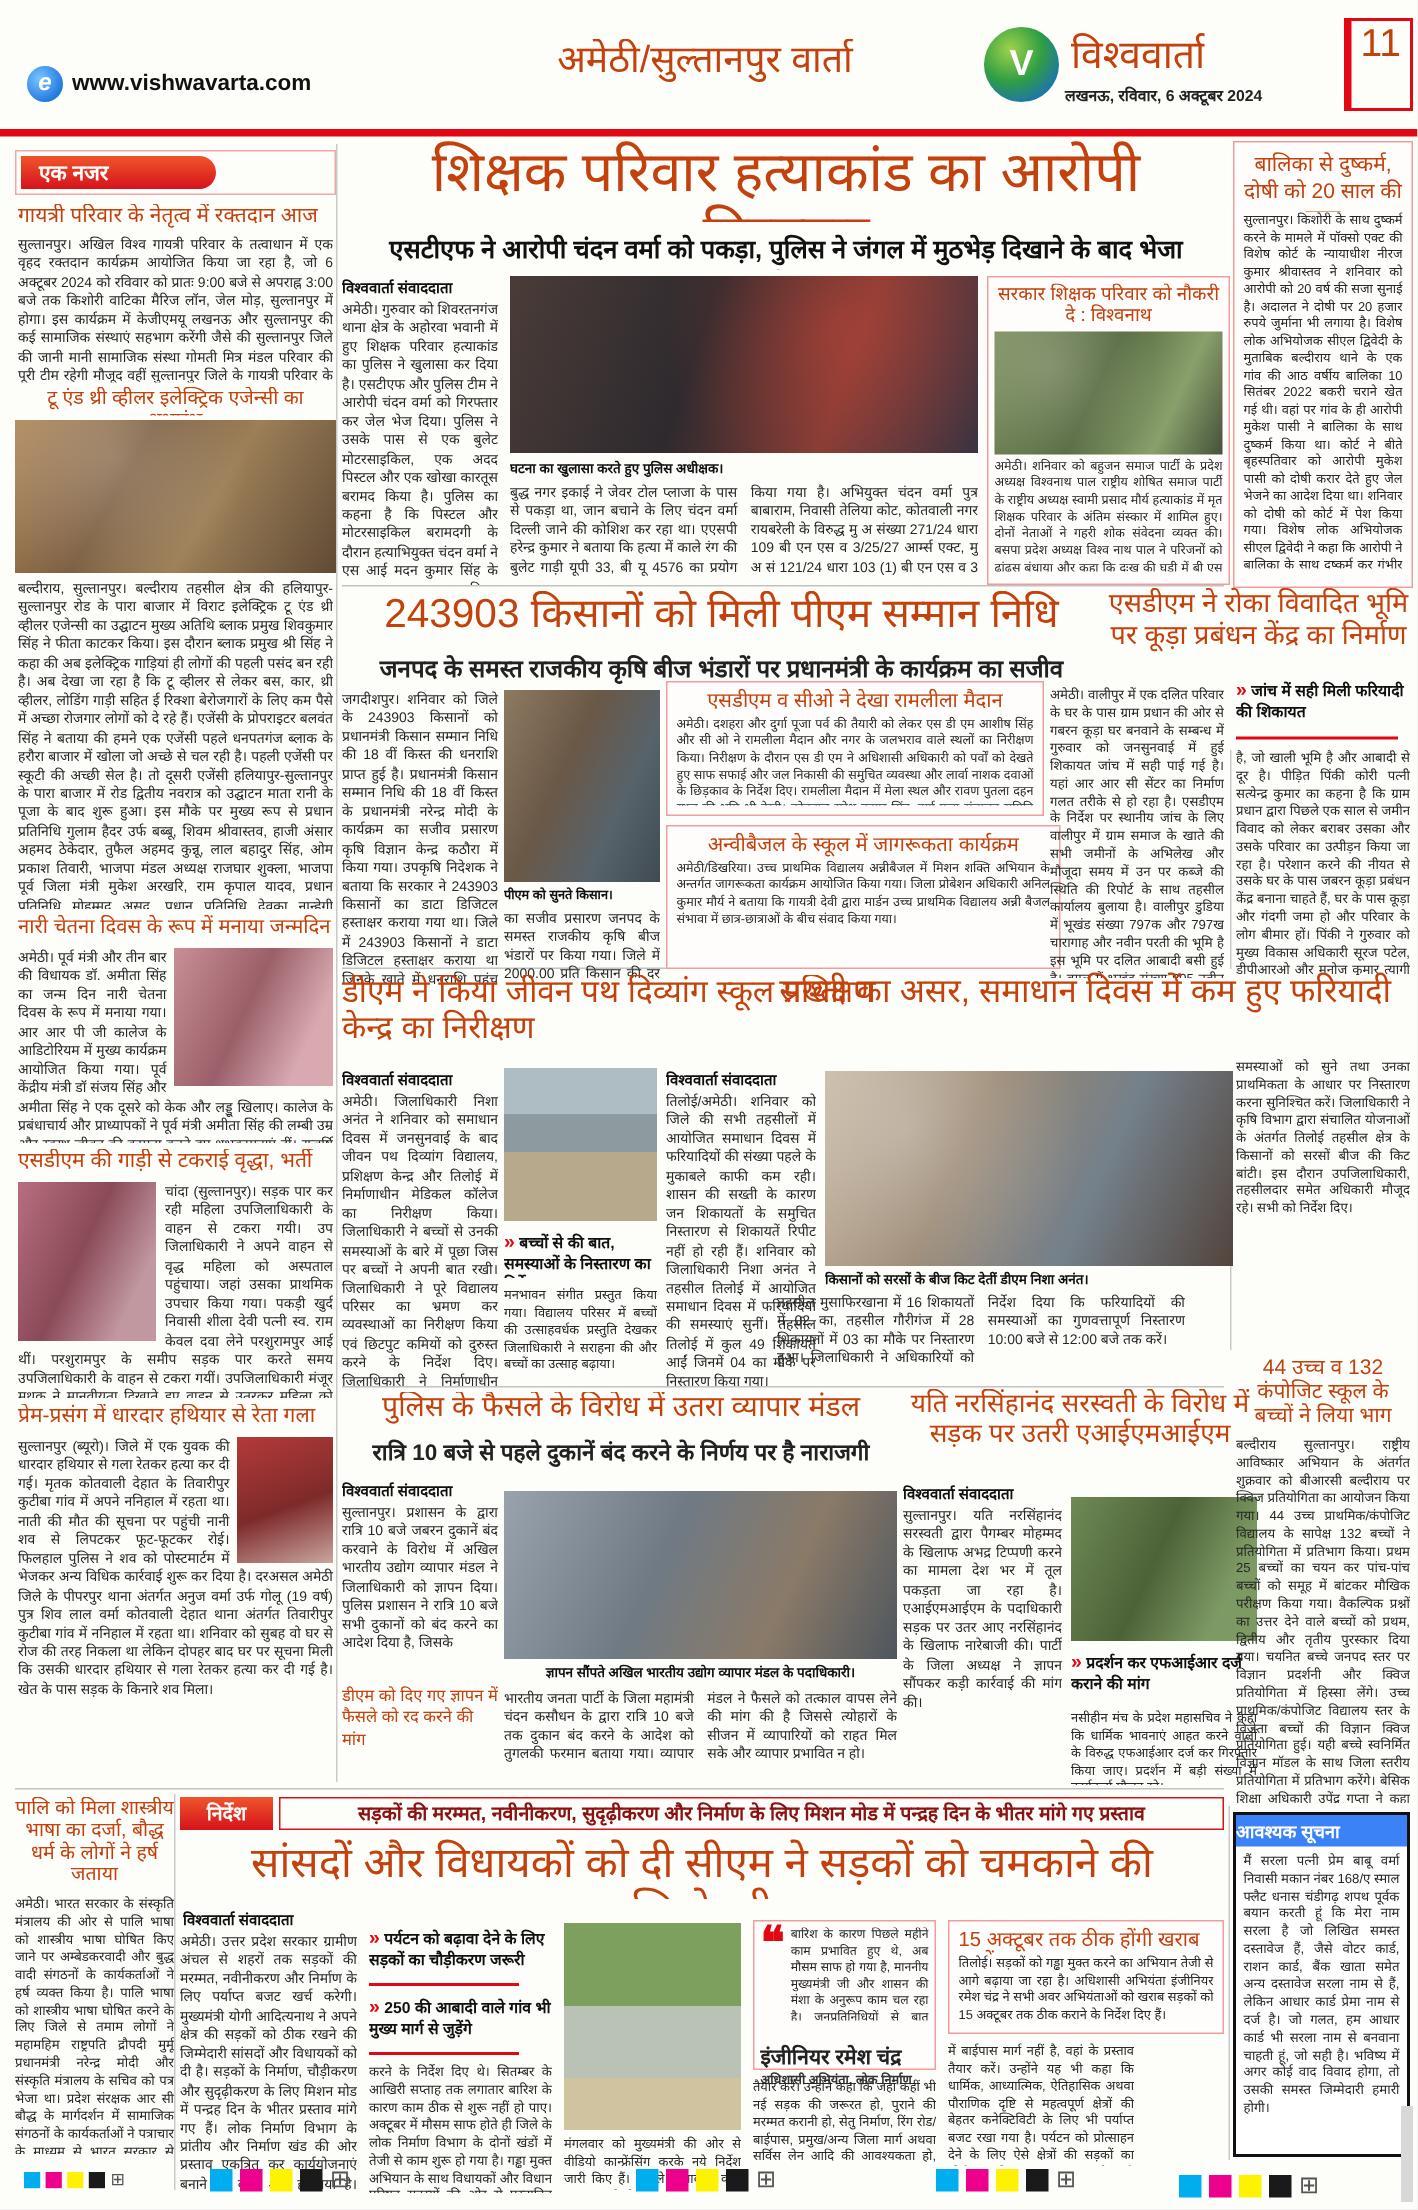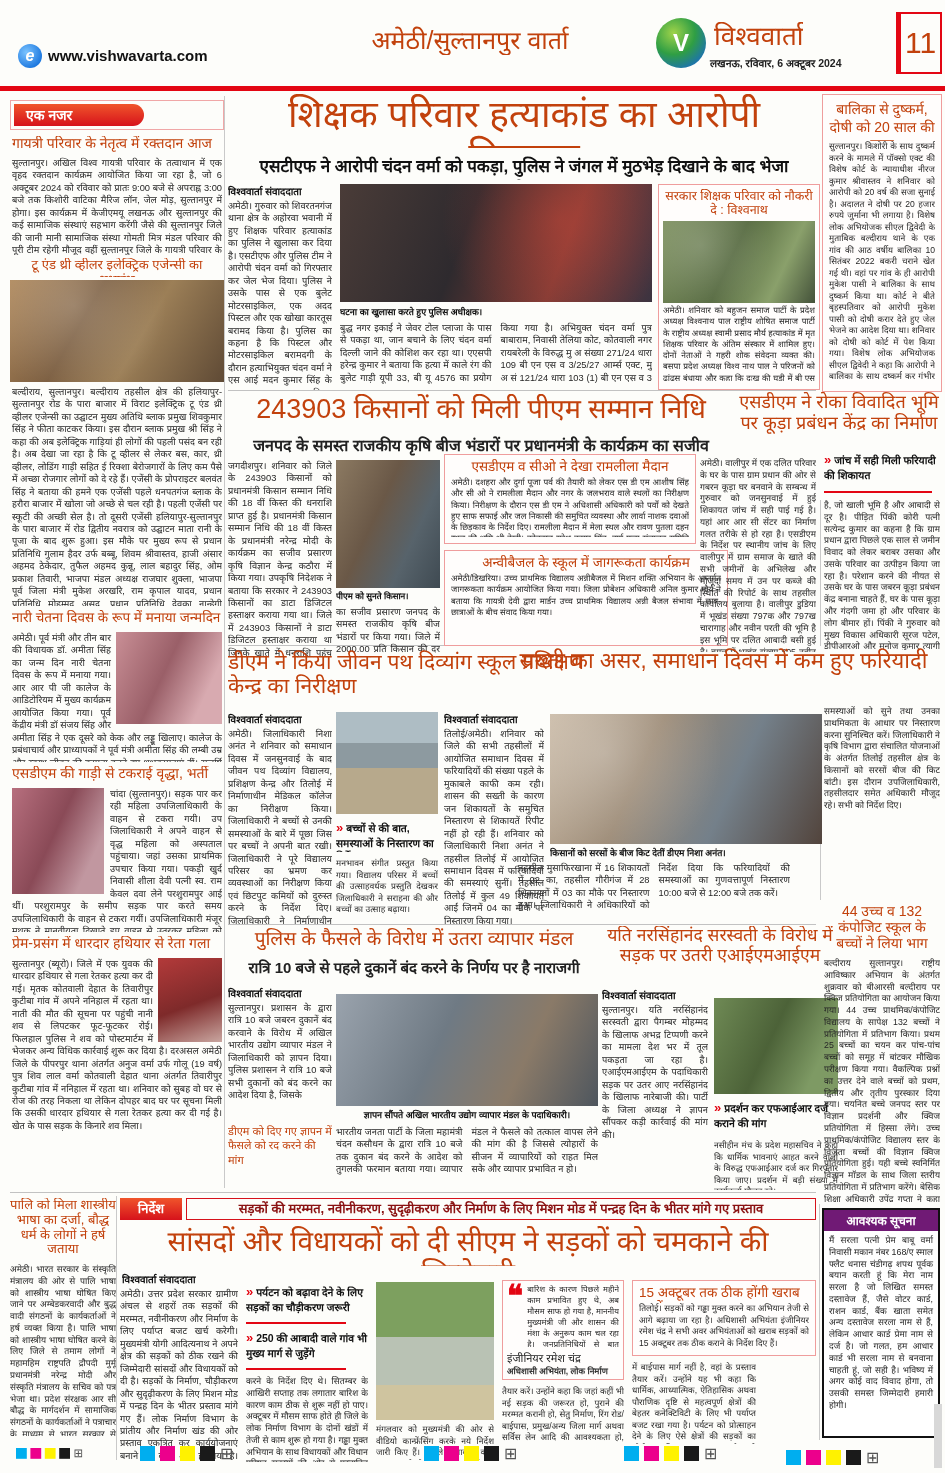--- a/index.html
+++ b/index.html
@@ -34,39 +34,39 @@
   .ph-portrait{background:linear-gradient(160deg,#b33a3a,#7e2a2a 55%,#c9a6a0);}
   .mastlogo{border-radius:50%;background:radial-gradient(circle at 35% 30%,#9fd34a,#2f9e44 45%,#1b6fb8 82%);
             color:#fff;font-weight:800;display:flex;align-items:center;justify-content:center;}
   .globe{border-radius:50%;background:radial-gradient(circle at 35% 35%,#7cc4ff,#1f7ae0 72%);color:#fff;
          font-weight:800;font-style:italic;display:flex;align-items:center;justify-content:center;}
   .sq{display:inline-block;width:15px;height:15px;margin-right:5px;}
   .c{background:#00AEEF}.m{background:#EC008C}.y{background:#FFF200}.k{background:#1A1A1A}
   .regsym{font-size:16px;color:#555;vertical-align:top;line-height:15px;}
   .small{transform:scale(.72);transform-origin:left top;}
   .qmark{color:#e30613;font-size:30px;line-height:22px;float:left;margin-right:4px;font-weight:800;}
-  .qname{font-weight:400;font-size:11px;margin-top:3px;}
+  .qname{font-weight:700;font-size:14px;margin-top:14px;}
   .qrole{font-weight:700;font-size:8.5px;color:#333;}
-  .noticebar{background:#701a75;color:#fff;font-weight:800;font-size:12px;text-align:center;padding:2px 0;}
+  .noticebar{background:#3b82f6;color:#fff;font-weight:800;font-size:12px;text-align:left;padding:2px 0;}
 </style>
 </head>
 <body>
 
 <div id="page">
 
   <div class="abs globe" style="left:18px;top:44px;width:24px;height:24px;font-size:16px;">e</div>
   <div class="abs" style="left:48px;top:47px;font-size:15px;font-weight:800;color:#111;">www.vishwavarta.com</div>
   <div class="abs hl ctr" style="left:290px;top:26px;width:360px;font-size:25px;">अमेठी/सुल्तानपुर वार्ता</div>
   <div class="abs mastlogo" style="left:656px;top:18px;width:50px;height:50px;font-size:24px;">
       <span>V</span>
     </div>
   <div class="abs hl" style="left:714px;top:22px;font-size:26px;">विश्ववार्ता</div>
   <div class="abs" style="left:710px;top:56px;font-size:10.5px;font-weight:700;color:#222;">लखनऊ,  रविवार, 6 अक्टूबर 2024</div>
   <div class="abs" style="left:896px;top:12px;width:46px;height:62px;border:2px solid #e30613;border-left-width:5px;">
-    <div class="hl ctr" style="font-size:30px;margin-top:12px;">11</div>
+    <div class="hl ctr" style="font-size:26px;">11</div>
   </div>
   <div class="abs redrule" style="left:0;top:86px;width:945px;height:5px;"></div>
 
   <div class="vline" style="left:224px;top:96px;height:1092px;"></div>
   <div class="vline" style="left:820px;top:500px;height:146px;"></div>
   <div class="vline" style="left:820px;top:728px;height:172px;"></div>
   <div class="vline" style="left:116px;top:1196px;height:264px;"></div>
   <div class="vline" style="left:819px;top:1204px;height:236px;"></div>
   <div class="hline" style="left:228px;top:390px;width:588px;"></div>
   <div class="hline" style="left:228px;top:645px;width:270px;"></div>
@@ -126,21 +126,21 @@
   <div class="abs hl ctr" style="left:228px;top:394px;width:506px;height:36px;font-size:27px;">243903 किसानों को मिली पीएम सम्मान निधि</div>
   <div class="abs ctr" style="left:230px;top:434px;width:502px;height:22px;font-size:16px;font-weight:700;overflow:hidden;">जनपद के समस्त राजकीय कृषि बीज भंडारों पर प्रधानमंत्री के कार्यक्रम का सजीव प्रसारण</div>
   <div class="abs body" style="left:228px;top:460px;width:104px;height:196px;">जगदीशपुर। शनिवार को जिले के 243903 किसानों को प्रधानमंत्री किसान सम्मान निधि की 18 वीं किस्त की धनराशि प्राप्त हुई है। प्रधानमंत्री किसान सम्मान निधि की 18 वीं किस्त के प्रधानमंत्री नरेन्द्र मोदी के कार्यक्रम का सजीव प्रसारण कृषि विज्ञान केन्द्र कठौरा में किया गया। उपकृषि निदेशक ने बताया कि सरकार ने 243903 किसानों का डाटा डिजिटल हस्ताक्षर कराया गया था। जिले में 243903 किसानों ने डाटा डिजिटल हस्ताक्षर कराया था जिनके खाते में धनराशि पहुंच गई।</div>
   <div class="photo ph-kisan" style="left:336px;top:460px;width:104px;height:128px;"></div>
   <div class="abs caption" style="left:336px;top:590px;width:104px;height:12px;font-size:8.5px;">पीएम को सुनते किसान।</div>
   <div class="abs body" style="left:336px;top:606px;width:104px;height:50px;">का सजीव प्रसारण जनपद के समस्त राजकीय कृषि बीज भंडारों पर किया गया। जिले में 2000.00 प्रति किसान की दर से 18 वीं किस्त किसानों के खाते में भेजी गई। किसानों ने 18 वीं किस्त पाकर खुशी जताई और कार्यक्रम का सराहना की।</div>
   <div class="abs pinkbox" style="left:444px;top:454px;width:252px;height:90px;padding:4px 6px;">
     <div class="hl ctr" style="font-size:13.5px;height:18px;">एसडीएम व सीओ ने देखा रामलीला मैदान</div>
     <div class="body" style="font-size:8.4px;height:60px;">अमेठी। दशहरा और दुर्गा पूजा पर्व की तैयारी को लेकर एस डी एम आशीष सिंह और सी ओ ने रामलीला मैदान और नगर के जलभराव वाले स्थलों का निरीक्षण किया। निरीक्षण के दौरान एस डी एम ने अधिशासी अधिकारी को पर्वों को देखते हुए साफ सफाई और जल निकासी की समुचित व्यवस्था और लार्वा नाशक दवाओं के छिड़काव के निर्देश दिए। रामलीला मैदान में मेला स्थल और रावण पुतला दहन स्थल की भूमि भी देखी। कोतवाल सुरेश कुमार सिंह, दुर्गा पूजा संचालन समिति और व्यापार मंडल के अध्यक्ष जितिन्द्र हरिवेंदा श्रीवास्तव, मोनू जायसवाल आदि रहे।</div>
   </div>
-  <div class="abs pinkbox" style="left:444px;top:550px;width:284px;height:96px;padding:4px 6px;">
+  <div class="abs pinkbox" style="left:444px;top:550px;width:263px;height:96px;padding:4px 6px;">
     <div class="hl ctr" style="font-size:13.5px;height:18px;">अन्वीबैजल के स्कूल में जागरूकता कार्यक्रम</div>
     <div class="body" style="font-size:8.4px;height:66px;">अमेठी/डिखरिया। उच्च प्राथमिक विद्यालय अन्नीबैजल में मिशन शक्ति अभियान के अन्तर्गत जागरूकता कार्यक्रम आयोजित किया गया। जिला प्रोबेशन अधिकारी अनिल कुमार मौर्य ने बताया कि गायत्री देवी द्वारा मार्डन उच्च प्राथमिक विद्यालय अन्नी बैजल संभावा में छात्र-छात्राओं के बीच संवाद किया गया।</div>
   </div>
 
   <div class="abs hl ctr" style="left:736px;top:392px;width:206px;height:58px;font-size:18px;">एसडीएम ने रोका विवादित भूमि पर कूड़ा प्रबंधन केंद्र का निर्माण</div>
   <div class="abs body" style="left:700px;top:458px;width:116px;height:194px;font-size:8.8px;">अमेठी। वालीपुर में एक दलित परिवार के घर के पास ग्राम प्रधान की ओर से गबरन कूड़ा घर बनवाने के सम्बन्ध में गुरुवार को जनसुनवाई में हुई शिकायत जांच में सही पाई गई है। यहां आर आर सी सेंटर का निर्माण गलत तरीके से हो रहा है। एसडीएम के निर्देश पर स्थानीय जांच के लिए वालीपुर में ग्राम समाज के खाते की सभी जमीनों के अभिलेख और मौजूदा समय में उन पर कब्जे की स्थिति की रिपोर्ट के साथ तहसील कार्यालय बुलाया है। वालीपुर डुडिया में भूखंड संख्या 797क और 797ख चारागाह और नवीन परती की भूमि है इस भूमि पर दलित आबादी बसी हुई है। बगल में भूखंड संख्या 805 नवीन परती खाते की जमीन</div>
   <div class="abs bullet" style="left:824px;top:452px;width:116px;height:34px;">
     <span class="chev">»</span>
     <span>जांच में सही मिली फरियादी की शिकायत</span>
   </div>

